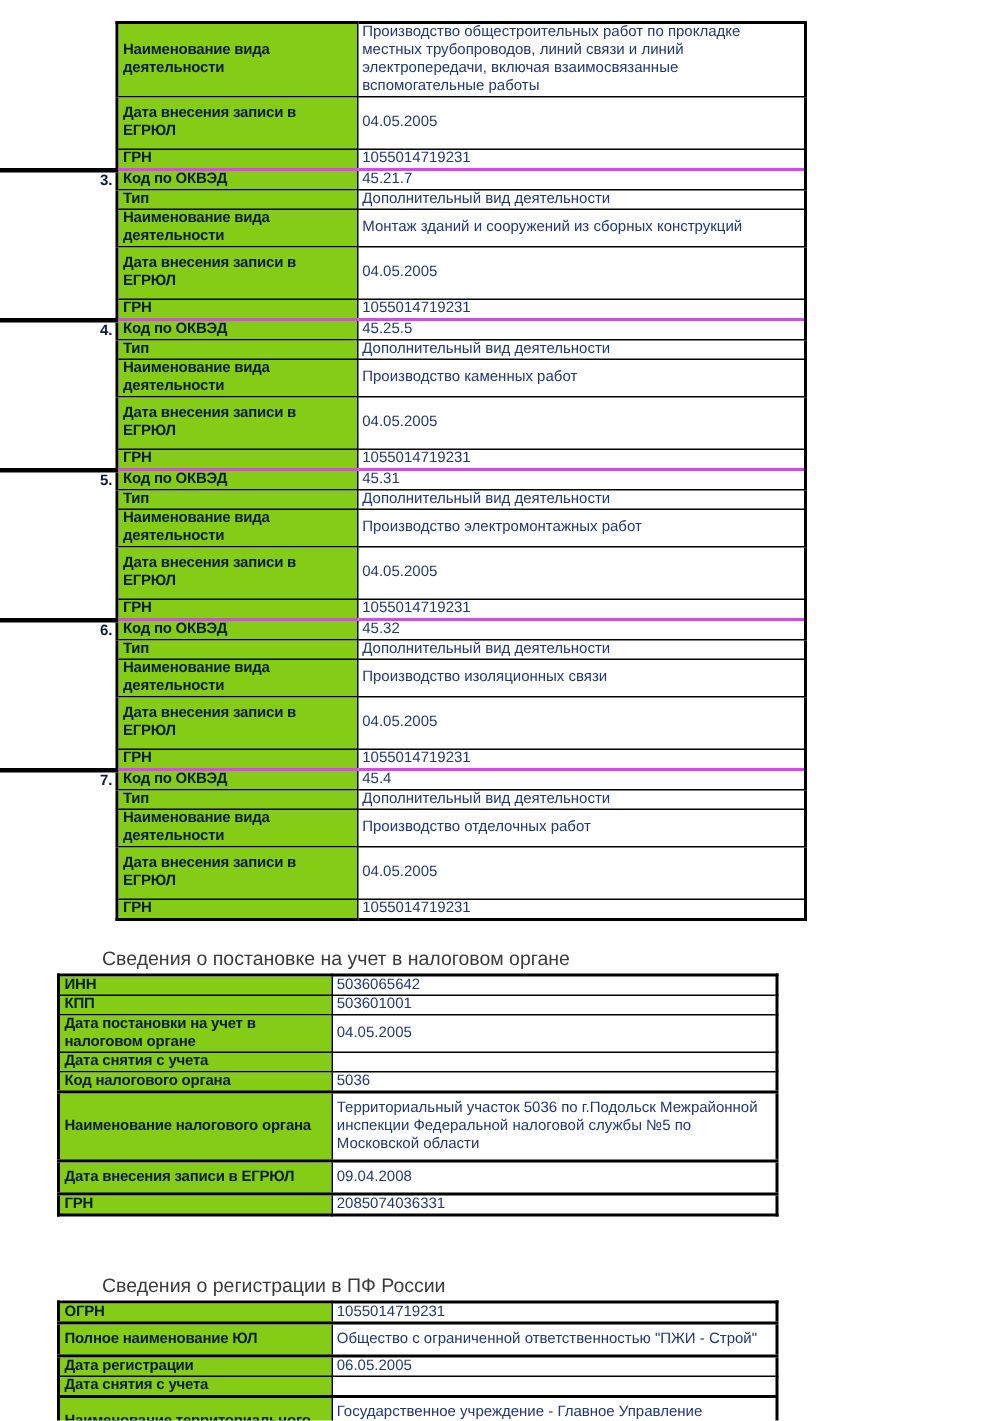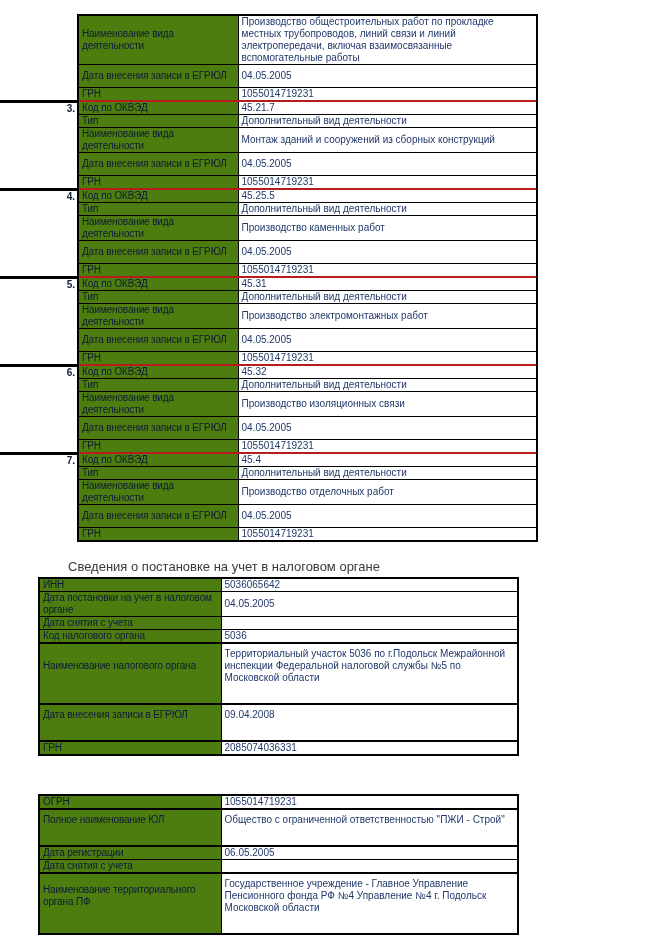--- a/index.html
+++ b/index.html
@@ -23,38 +23,38 @@
     overflow:hidden;
   }
   
   .doc-table td.num{
     border:none;background:#fff;
     text-align:right;padding:0 2px 0 0;
     font-weight:bold;color:#0d1c3a;
     vertical-align:top;
   }
   .doc-table td.lbl{
-    background:#4d7c0f;
-    font-weight:normal;color:#0d1c3a;
+    background:#84cc16;
+    font-weight:bold;color:#0d1c3a;
     letter-spacing:-0.15px;
   }
   .doc-table td.val{color:#21386b;}
   
   .t1 tr.section-start td.num{border-top:3px solid #000;}
   .t1 tr.section-start td.lbl,
-  .t1 tr.section-start td.val{border-top:2px solid #b91c1c;}
+  .t1 tr.section-start td.val{border-top:2px solid #d946ef;}
   .t1 tr.first-row td.lbl,.t1 tr.first-row td.val{border-top:2px solid #000;}
   .t1 tr.last-row td.lbl,.t1 tr.last-row td.val{border-bottom:2px solid #000;}
   .t1 td.lbl{border-left:2px solid #000;}
   .t1 td.val{border-right:2px solid #000;}
   
   tr.spacious td{padding-top:5px;padding-bottom:5px;}
   table.t2 tr.spacious td{
     border-top:2px solid #000;border-bottom:2px solid #000;
-    padding-top:4px;padding-bottom:19px;
+    padding-top:4px;padding-bottom:4px;
   }
   .section-title{
     font-size:13px;line-height:15px;color:#3a3a3a;
     margin:0 4px 3px 68px;font-weight:normal;
   }
   .gap-tax{height:17px;}
   .gap-pf{height:38px;}
 </style>
 </head>
 <body>
@@ -218,20 +218,24 @@
     <colgroup>
         <col style="width:182px">
         <col style="width:297px">
       </colgroup>
     <tbody>
         <tr>
           <td class="lbl">ИНН</td>
           <td class="val">5036065642</td>
         </tr>
         <tr>
+          <td class="lbl">КПП</td>
+          <td class="val">503601001</td>
+        </tr>
+        <tr>
           <td class="lbl">Дата постановки на учет в налоговом органе</td>
           <td class="val">04.05.2005</td>
         </tr>
         <tr>
           <td class="lbl">Дата снятия с учета</td>
           <td class="val"></td>
         </tr>
         <tr>
           <td class="lbl">Код налогового органа</td>
           <td class="val">5036</td>
@@ -246,20 +250,21 @@
         </tr>
         <tr>
           <td class="lbl">ГРН</td>
           <td class="val">2085074036331</td>
         </tr>
       </tbody>
   </table>
 
   <div class="gap-pf"></div>
 
+  <h2 class="section-title">Сведения о регистрации в ПФ России</h2>
   <table class="doc-table t2">
     <colgroup>
         <col style="width:182px">
         <col style="width:297px">
       </colgroup>
     <tbody>
         <tr>
           <td class="lbl">ОГРН</td>
           <td class="val">1055014719231</td>
         </tr>

